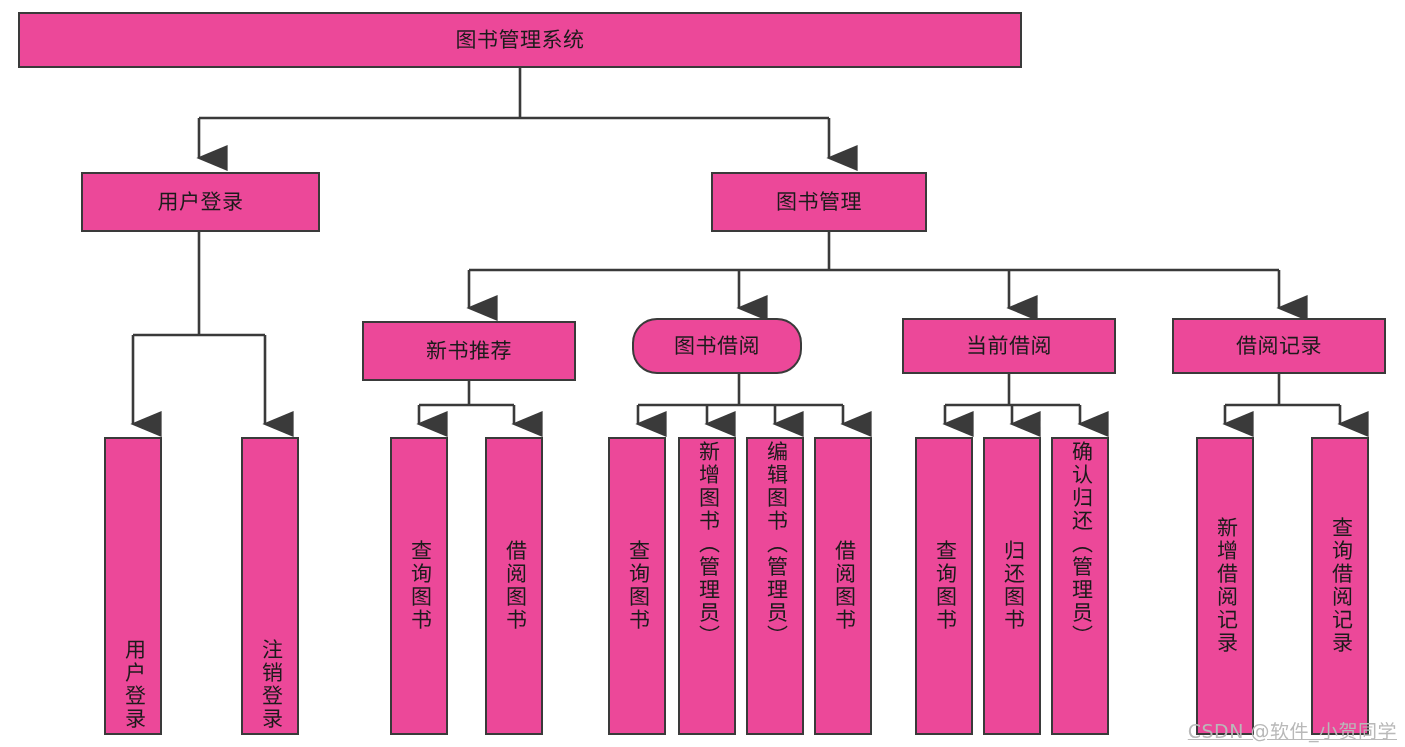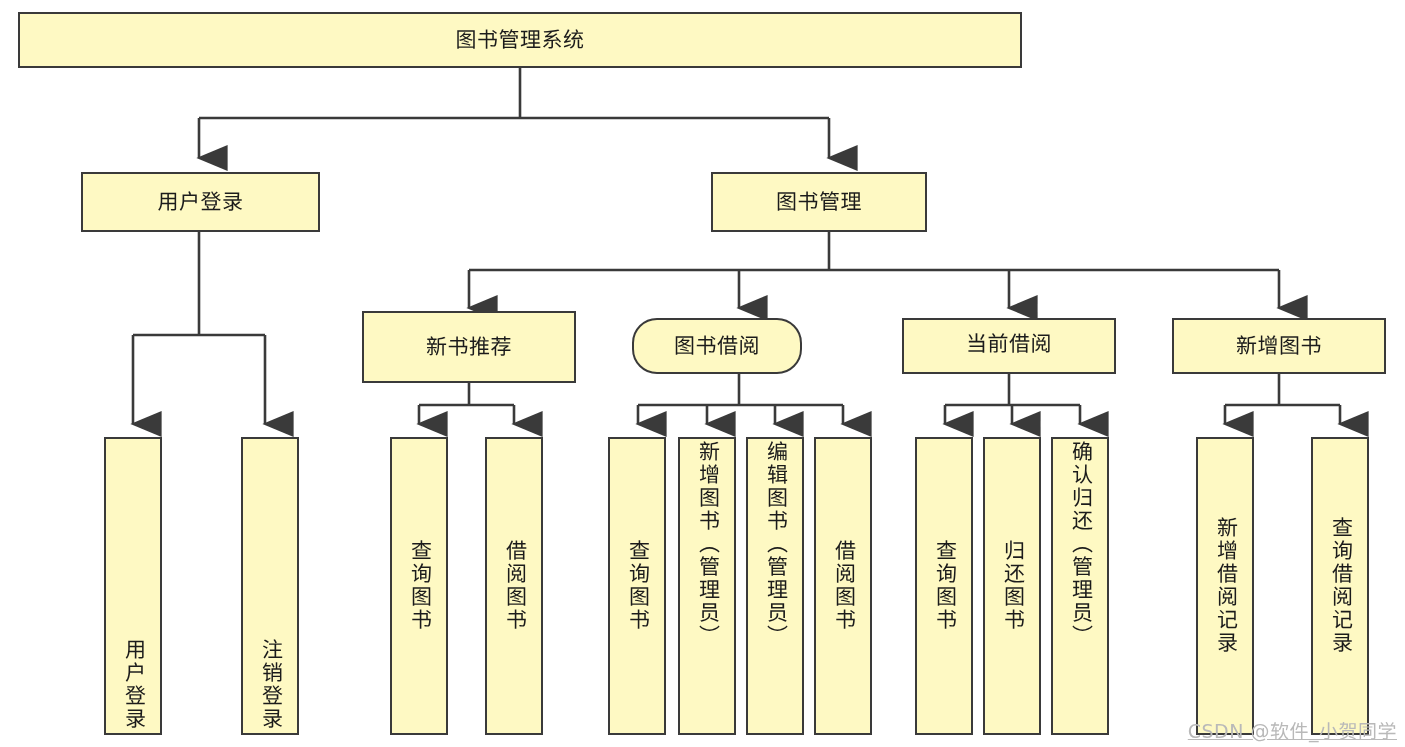--- a/index.html
+++ b/index.html
@@ -22,21 +22,21 @@
     position: absolute;
     left: 0;
     top: 0;
     width: 1405px;
     height: 747px;
     pointer-events: none;
   }
   .node {
     position: absolute;
     box-sizing: border-box;
-    background: #fef9c3;
+    background: #ec4899;
     border: 2.5px solid #3a3a3a;
     display: flex;
     align-items: center;
     justify-content: center;
     overflow: hidden;
   }
   .node-label {
     color: #1b1b1b;
     font-size: 21px;
     line-height: 1.18;
@@ -139,31 +139,31 @@
     <span class="node-label">图书管理系统</span>
   </div>
 
   <div class="node" style="left:81px; top:172px; width:239px; height:60px;">
     <span class="node-label">用户登录</span>
   </div>
   <div class="node" style="left:711px; top:172px; width:216px; height:60px;">
     <span class="node-label">图书管理</span>
   </div>
 
-  <div class="node" style="left:362px; top:311px; width:214px; height:72px;font-family:Liberation Serif, serif;">
+  <div class="node" style="left:362px; top:321px; width:214px; height:60px;font-family:Liberation Serif, serif;">
     <span class="node-label">新书推荐</span>
   </div>
   <div class="node" style="left:632px; top:318px; width:170px; height:56px;border-radius:25px;">
     <span class="node-label">图书借阅</span>
   </div>
-  <div class="node" style="left:902px; top:318px; width:214px; height:56px;font-family:Liberation Mono, monospace;">
+  <div class="node" style="left:902px; top:318px; width:214px; height:56px;">
     <span class="node-label">当前借阅</span>
   </div>
   <div class="node" style="left:1172px; top:318px; width:214px; height:56px;">
-    <span class="node-label">新增图书</span>
+    <span class="node-label">借阅记录</span>
   </div>
 
   <div class="node vertical align-bottom" style="left:104px; top:437px; width:58px; height:298px;">
     <span class="node-label">用户登录</span>
   </div>
   <div class="node vertical align-bottom" style="left:241px; top:437px; width:58px; height:298px;">
     <span class="node-label">注销登录</span>
   </div>
 
   <div class="node vertical align-middle" style="left:390px; top:437px; width:58px; height:298px;">

